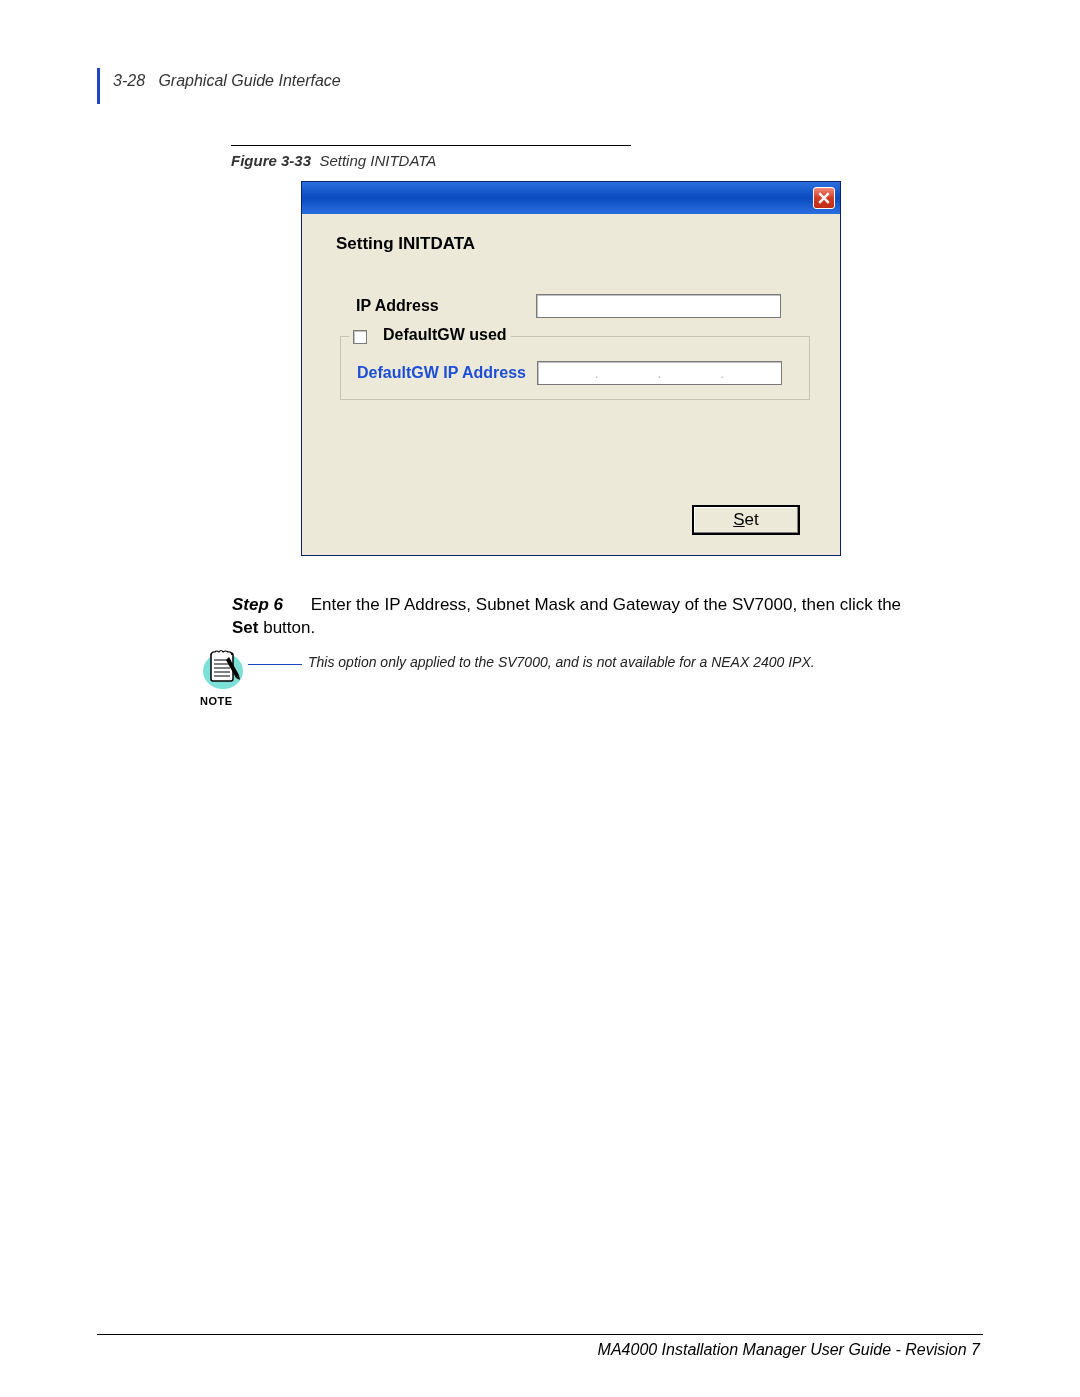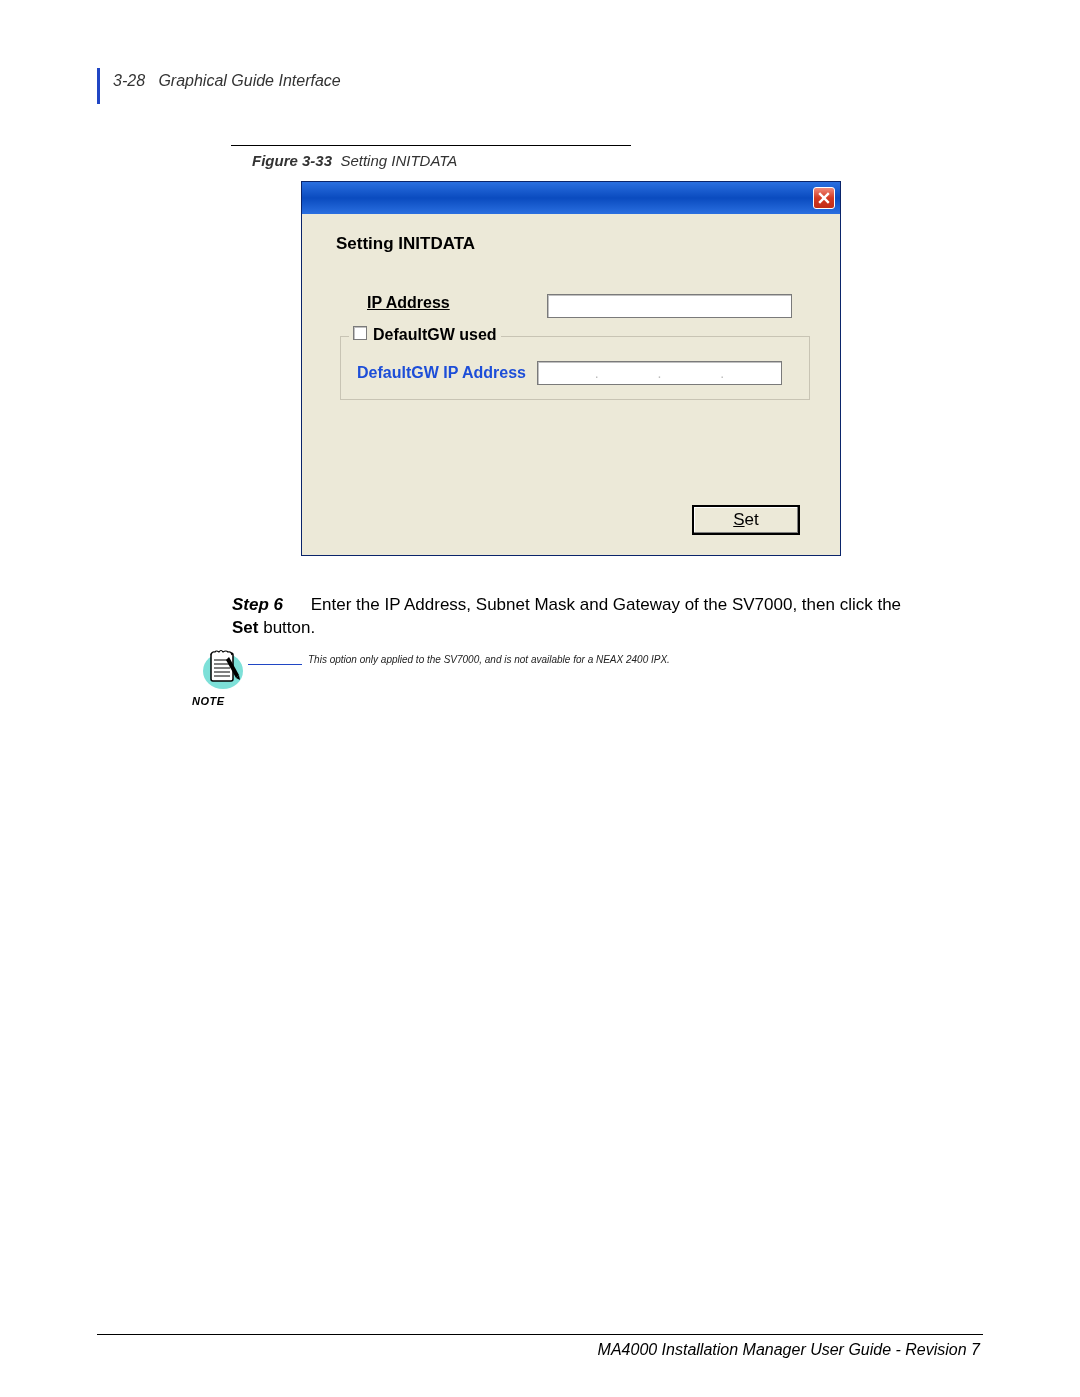--- a/index.html
+++ b/index.html
@@ -41,21 +41,20 @@
   .figure-caption {
     position: absolute;
     top: 152px;
     left: 231px;
     font-style: italic;
     font-size: 15px;
     color: #333;
   }
   .figure-caption .bold {
     font-weight: bold;
-    margin-left: 21px;
   }
   
   .dialog {
     position: absolute;
     top: 181px;
     left: 301px;
     width: 540px;
     height: 375px;
     border: 1px solid #0a246a;
     background: #ece9d8;
@@ -91,23 +90,23 @@
   .dialog-title {
     font-weight: bold;
     font-size: 17px;
     color: #000;
     margin-bottom: 40px;
     margin-top: 6px;
     margin-left: 4px;
   }
   .form-row {
     display: flex;
+    align-items: center;
     margin-bottom: 18px;
-    margin-left: 35px;
-    text-decoration: underline;
+    margin-left: 24px;
   }
   .form-label {
     width: 180px;
     font-weight: bold;
     font-size: 16px;
     color: #000;
   }
   .text-input {
     width: 245px;
     height: 24px;
@@ -124,22 +123,22 @@
     padding: 24px 16px 14px 16px;
     width: 470px;
   }
   .fieldset-legend {
     position: absolute;
     top: -11px;
     left: 8px;
     background: #ece9d8;
     padding: 0 4px;
     display: flex;
-    align-items: flex-start;
-    gap: 6px;
+    align-items: flex-end;
+    gap: 16px;
   }
   .checkbox {
     width: 14px;
     height: 14px;
     background: #fff;
     border: 1px solid #7a7a7a;
     box-shadow: inset 1px 1px 0 #c0c0c0;
     display: inline-block;
     cursor: pointer;
   }
@@ -223,40 +222,39 @@
     height: 50px;
     position: relative;
   }
   .note-icon svg {
     width: 44px;
     height: 46px;
   }
   .note-label {
     position: absolute;
     top: 695px;
-    left: 192px;
+    left: 200px;
     font-size: 11px;
     font-weight: bold;
     letter-spacing: 0.5px;
-    font-style: italic;
   }
   .note-line {
     position: absolute;
     top: 664px;
     left: 248px;
     width: 54px;
     border-top: 1px solid #2046c4;
   }
   .note-text {
     position: absolute;
     top: 654px;
     left: 308px;
     width: 600px;
     font-style: italic;
-    font-size: 10px;
+    font-size: 14px;
     color: #222;
   }
   
   .footer-rule {
     position: absolute;
     bottom: 62px;
     left: 97px;
     right: 97px;
     border-top: 1px solid #000;
   }

